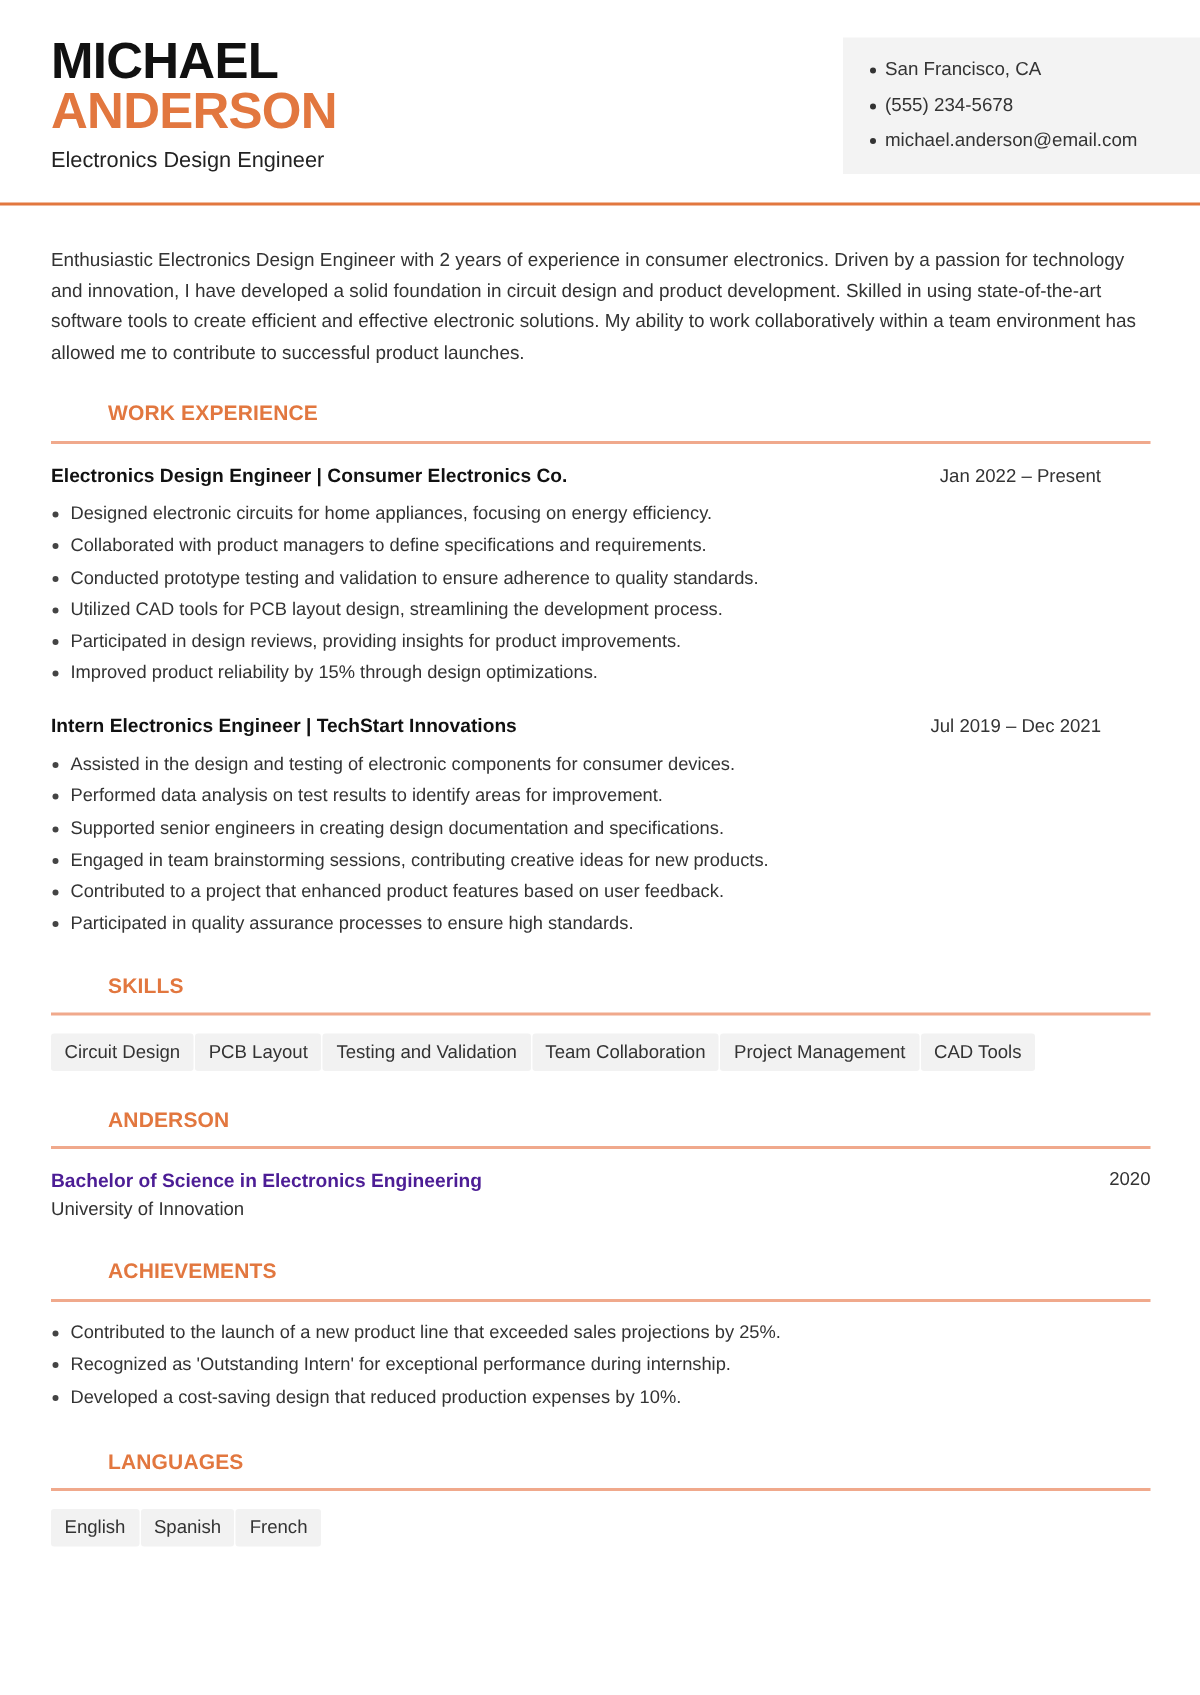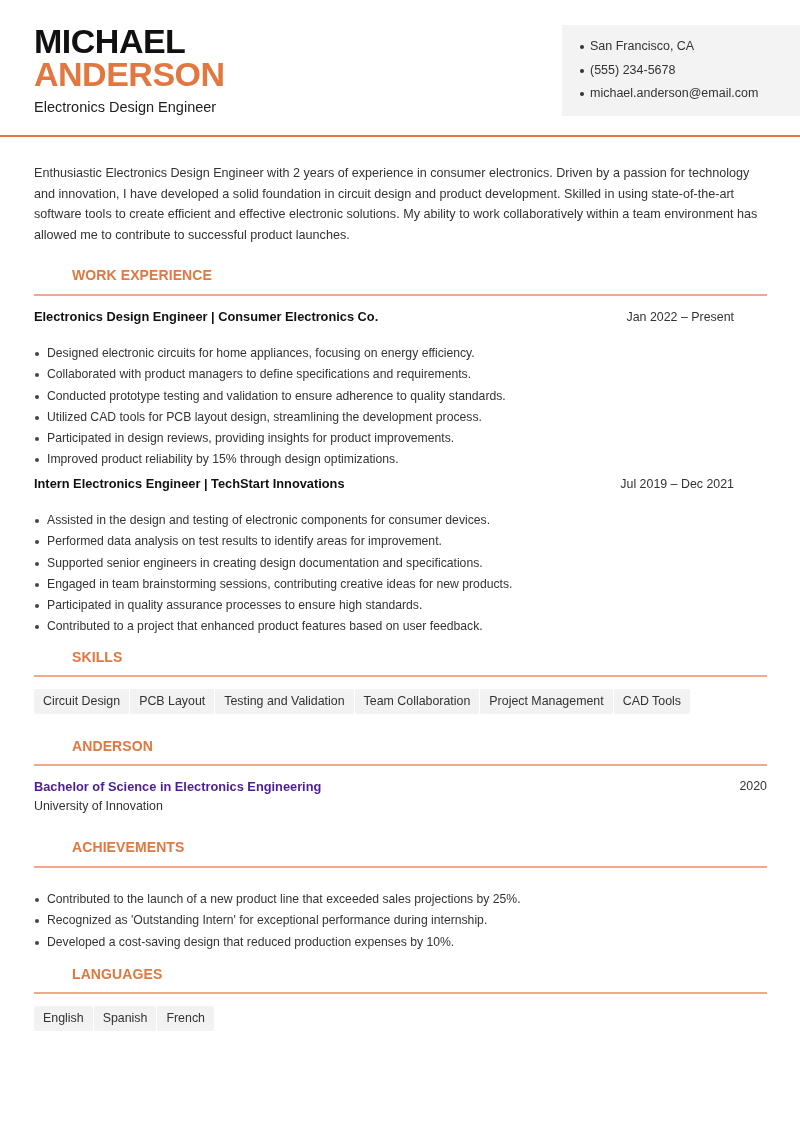--- a/index.html
+++ b/index.html
@@ -17,21 +17,21 @@
     .contact li::before { content: ""; position: absolute; left: 0; top: 7px; width: 4px; height: 4px; border-radius: 50%; background: #333; }
 
     .summary { position: absolute; left: 34px; top: 163px; width: 735px; font-size: 12.6px; line-height: 20.7px; color: #333; }
 
     .section-title { position: absolute; left: 34px; font-size: 14px; font-weight: 700; color: #e2773f; letter-spacing: 0.1px; margin-left: 38px; }
     .section-rule { position: absolute; left: 34px; width: 733px; height: 1.5px; background: #f0a98c; }
 
     .job-head { position: absolute; left: 34px; width: 733px; font-size: 12.8px; font-weight: 700; color: #111; }
     .job-date { position: absolute; right: 33px; font-size: 12.4px; color: #333; font-weight: 400; }
 
-    .bullets { position: absolute; left: 34px; list-style: none; margin-top: 11px; }
+    .bullets { position: absolute; left: 34px; list-style: none; }
     .bullets li { font-size: 12.2px; color: #333; height: 21.3px; line-height: 17px; position: relative; padding-left: 13px; }
     .bullets li::before { content: ""; position: absolute; left: 1px; top: 7px; width: 4px; height: 4px; border-radius: 50%; background: #444; }
 
     .tags { position: absolute; left: 34px; display: flex; gap: 1px; }
     .tag { background: #f2f2f2; font-size: 12.4px; color: #333; padding: 0 9px; height: 25px; line-height: 25px; border-radius: 2px; }
 
     .edu-degree { position: absolute; left: 34px; font-size: 12.8px; font-weight: 700; color: #4c1d95; }
     .edu-year { position: absolute; right: 33px; font-size: 12.4px; color: #333; }
     .edu-school { position: absolute; left: 34px; font-size: 12.4px; color: #333; }
   </style>
@@ -71,22 +71,22 @@
 
 <div class="job-head" style="top:476px">
   <span>Intern Electronics Engineer | TechStart Innovations</span>
   <span class="job-date" style="top:1px">Jul 2019 – Dec 2021</span>
 </div>
 <ul class="bullets" style="top:501px">
   <li>Assisted in the design and testing of electronic components for consumer devices.</li>
   <li>Performed data analysis on test results to identify areas for improvement.</li>
   <li>Supported senior engineers in creating design documentation and specifications.</li>
   <li>Engaged in team brainstorming sessions, contributing creative ideas for new products.</li>
+  <li>Contributed to a project that enhanced product features based on user feedback.</li>
   <li>Participated in quality assurance processes to ensure high standards.</li>
-  <li>Contributed to a project that enhanced product features based on user feedback.</li>
 </ul>
 
 <div class="section-title" style="top:649px">SKILLS</div>
 <div class="section-rule" style="top:675px"></div>
 <div class="tags" style="top:689px">
   <span class="tag">Circuit Design</span>
   <span class="tag">PCB Layout</span>
   <span class="tag">Testing and Validation</span>
   <span class="tag">Team Collaboration</span>
   <span class="tag">Project Management</span>

